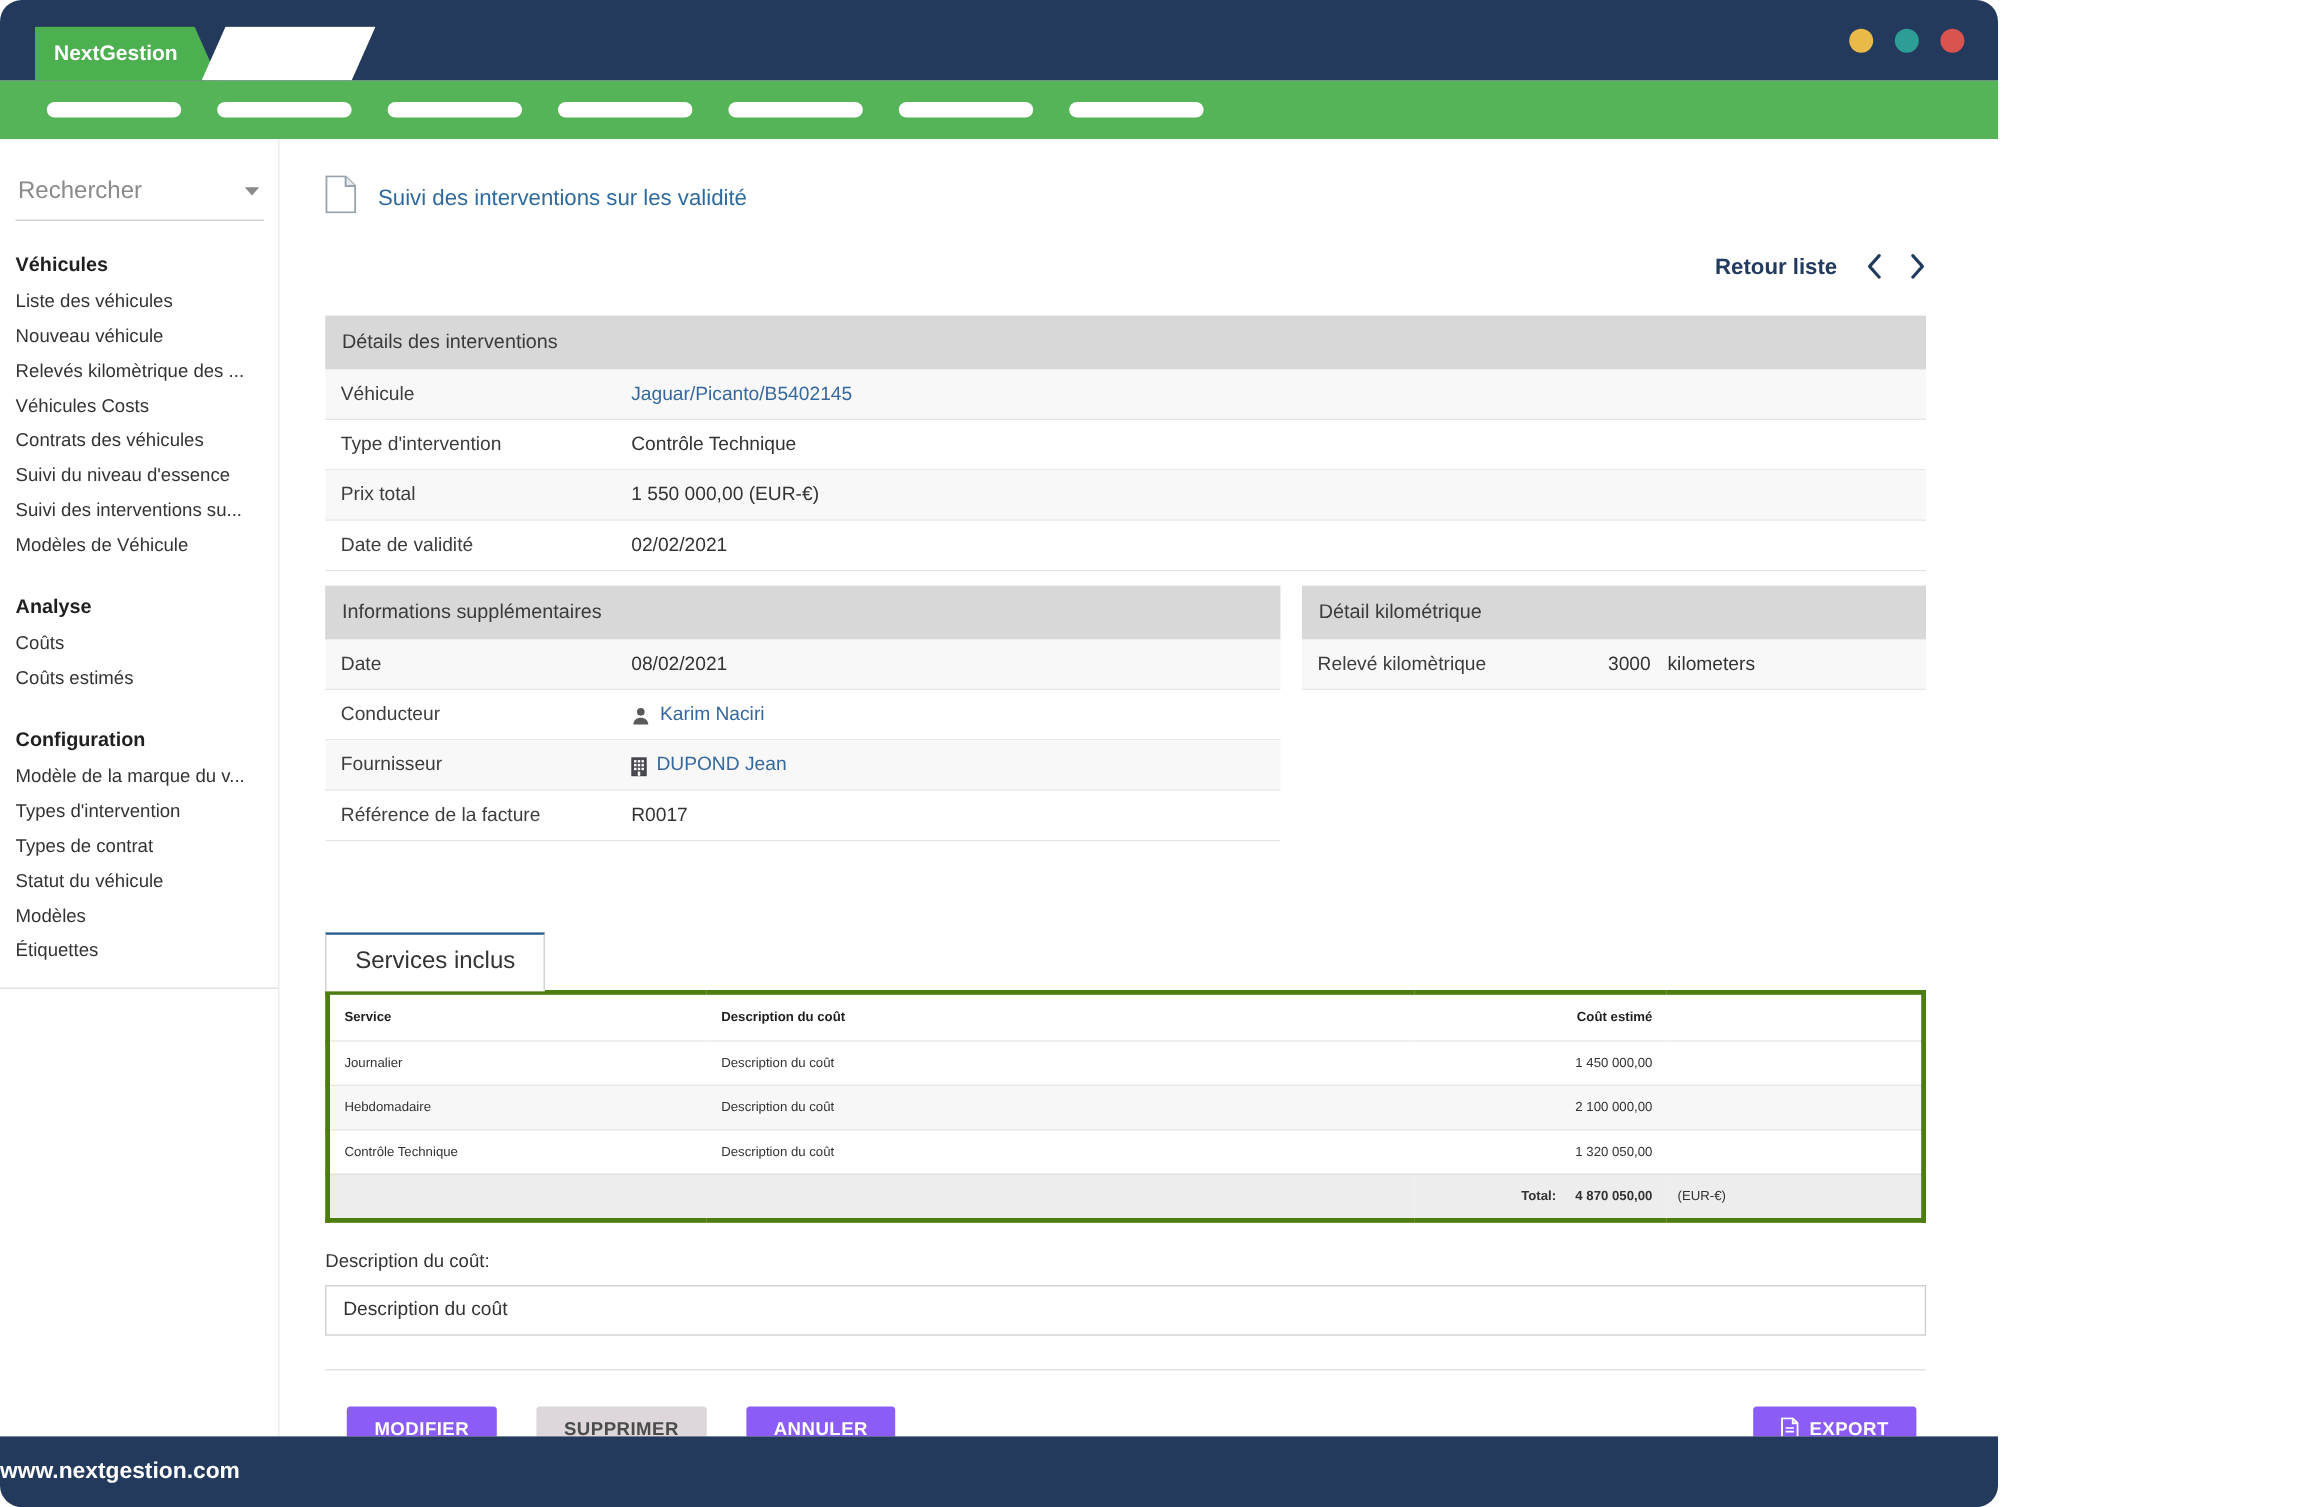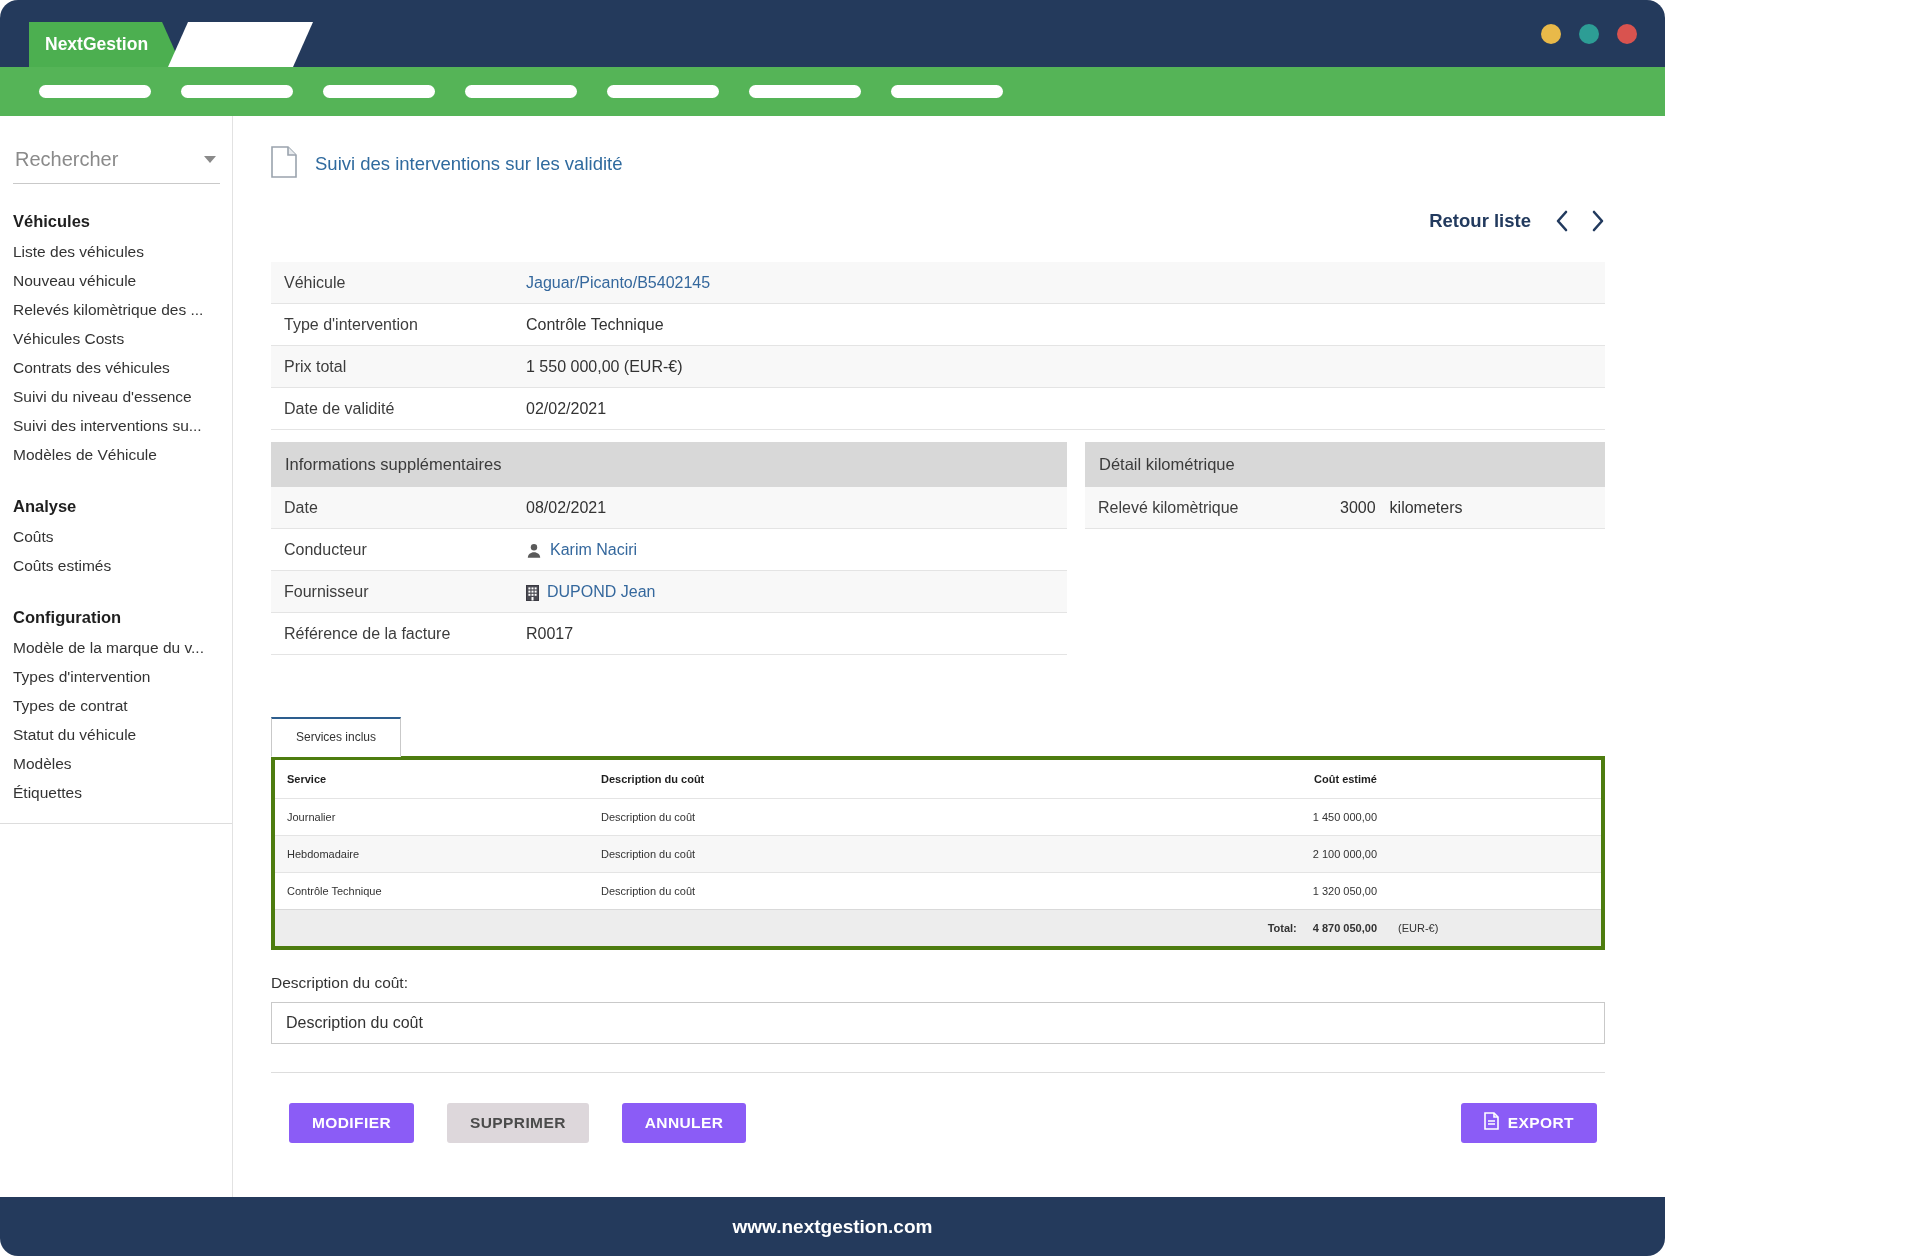--- a/index.html
+++ b/index.html
@@ -53,22 +53,22 @@
   .row .val.link { color:#35689d; cursor:pointer; }
   .row .unit { margin-left:6px; color:#333; }
   .val-icon { display:flex; align-items:center; }
 
   .two-col { display:flex; gap:18px; margin-top:12px; align-items:flex-start; }
   .col-left { flex:0 0 796px; }
   .col-right { flex:1 1 auto; }
 
   
   .tab-row { margin-top:62px; display:flex; }
-  .tab { position:relative; z-index:2; margin-bottom:-1px; background:#fff; font-size:12px; color:#333;
-         padding:11px 24px 12px; border:1px solid #c9c9c9; border-top:2px solid #2d5e8e; border-bottom:1px solid #fff; cursor:pointer; }
+  .tab { position:relative; z-index:2; margin-bottom:-1px; background:#fff; font-size:20px; color:#333;
+         padding:11px 24px 12px; border:1px solid #c9c9c9; border-top:2px solid #2d5e8e; border-bottom:1px solid #fff; cursor:pointer;margin-top:14px; }
 
   table.services { width:100%; border-collapse:collapse; font-size:11px; border:4px solid #4d7c0f; }
   table.services th { text-align:left; font-weight:bold; color:#1e1e1e; padding:13px 12px; background:#fff; }
   table.services td { padding:12px 12px; color:#333; }
   table.services th.num, table.services td.num { text-align:right; }
   table.services tbody tr { border-top:1px solid #e4e4e4; }
   table.services tbody tr.even { background:#f7f7f7; }
   table.services tfoot tr { border-top:1px solid #d9d9d9; background:#ededed; }
   .tl { font-weight:bold; margin-right:16px; }
   .tv { font-weight:bold; }
@@ -79,21 +79,21 @@
                 padding:0 14px; font-size:16px; color:#333; background:#fff; cursor:text; }
 
   .actions-divider { border-top:1px solid #ddd; margin-top:28px; }
   .actions { display:flex; align-items:center; gap:33px; margin-top:30px; padding:0 8px 0 18px; }
   .btn { height:40px; padding:0 23px; border:none; border-radius:3px; font-family:inherit;
          font-size:15.5px; font-weight:bold; letter-spacing:.4px; color:#fff; background:#8b5cf6; cursor:pointer; }
   .btn.gray { background:#ddd7db; color:#4b4b4b; }
   .btn.export { margin-left:auto; display:flex; align-items:center; gap:9px; }
 
   
-  .footer { height:59px; flex:0 0 auto; background:#243a5c; color:#fff; display:flex; align-items:center; justify-content:center;
+  .footer { height:59px; flex:0 0 auto; background:#243a5c; color:#fff; display:flex; align-items:center; 
             font-size:19px; font-weight:bold; }
 </style>
 </head>
 <body>
 
 <div class="app">
 
   <header class="topbar">
     <div class="logo-tab">NextGestion</div>
     <div class="logo-accent"></div>
@@ -164,20 +164,21 @@
             </svg>
         </span>
         <span class="nav-arrow">
           <svg width="13" height="22" viewBox="0 0 13 22">
               <path d="M2 2l8 9-8 9" fill="none" stroke="#223a5e" stroke-width="2.6" stroke-linecap="round" stroke-linejoin="round"></path>
             </svg>
         </span>
       </div>
 
       <section class="details-panel">
+        <div class="panel-header">Détails des interventions</div>
         <div id="detailsRows">
             <div class="row odd">
               <div class="lbl">Véhicule</div>
               <div class="val link">
                 <span>Jaguar/Picanto/B5402145</span>
               </div>
             </div>
             <div class="row">
               <div class="lbl">Type d'intervention</div>
               <div class="val">

